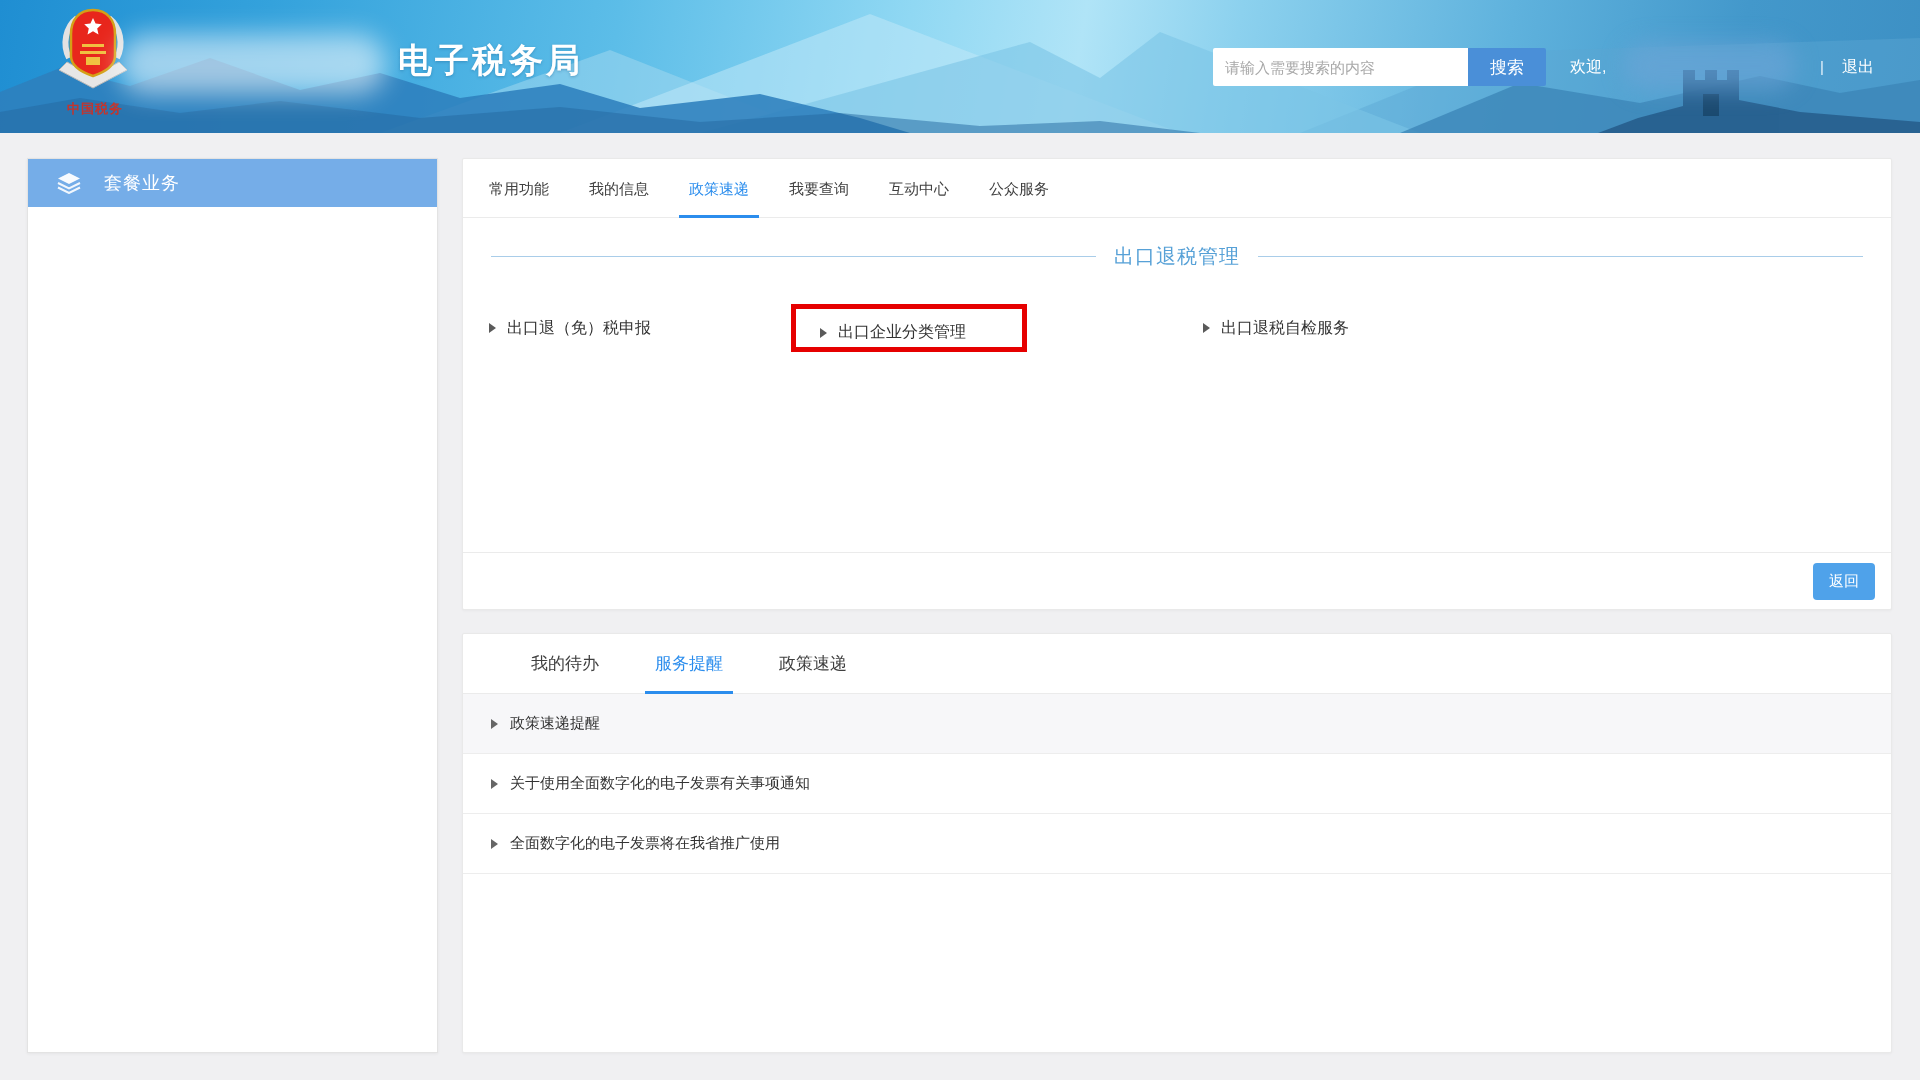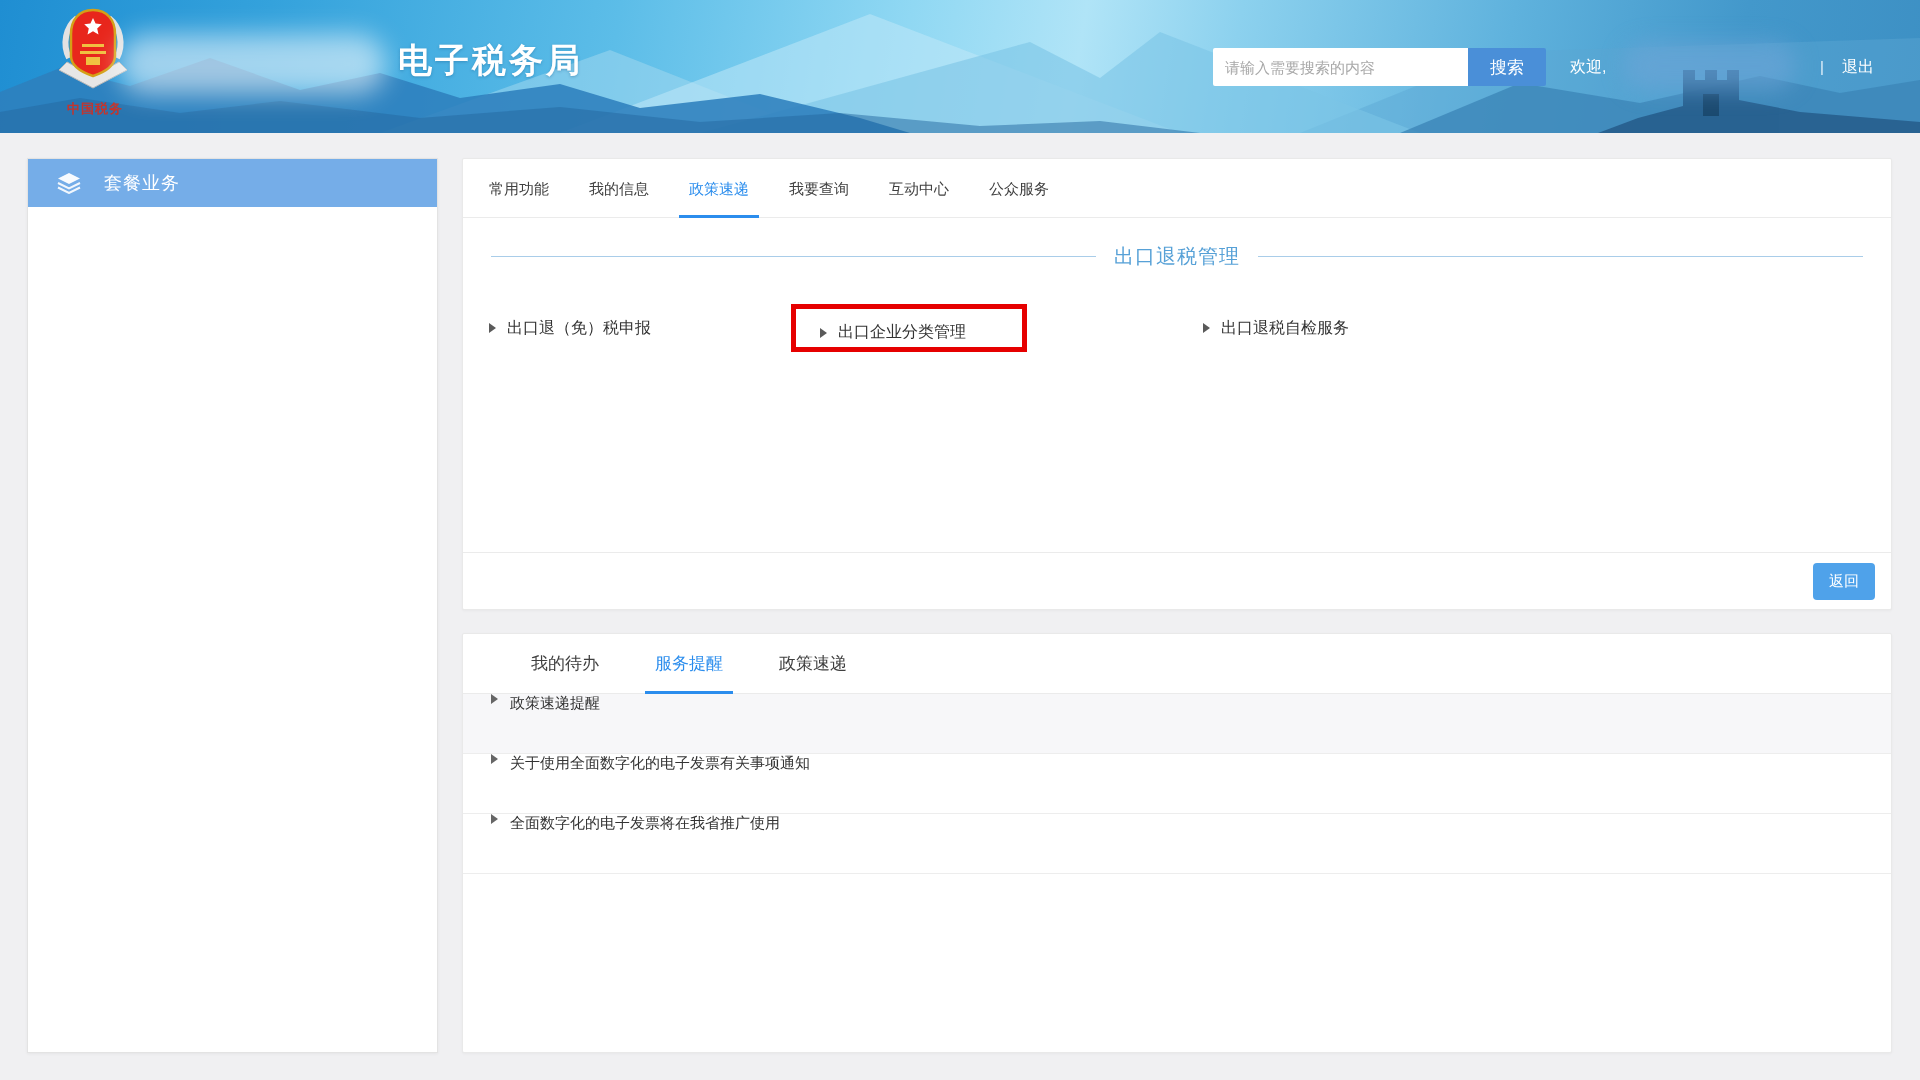--- a/index.html
+++ b/index.html
@@ -71,21 +71,21 @@
   .caret { width:0; height:0; border-left:7px solid #5a5a5a;
     border-top:5px solid transparent; border-bottom:5px solid transparent; flex:none; }
   .link-cell.highlighted .menu-link { border:5px solid #e60000; margin-left:-29px;
     padding:13px 56px 4px 24px; }
   
   .back-row { position:absolute; left:0; right:0; bottom:0; height:57px; border-top:1px solid #ebebeb; }
   .back-btn { position:absolute; right:16px; top:10px; width:62px; height:37px; border:none;
     background:#4fa2ea; color:#fff; font-size:15px; border-radius:4px; cursor:pointer;
     font-family:"Liberation Sans","DejaVu Sans",sans-serif; }
   
-  .notice-row { height:60px; display:flex; align-items:flex-start; padding-left:28px;
+  .notice-row { height:60px; display:flex; align-items:center; padding-left:28px;
     border-bottom:1px solid #ededed; cursor:pointer; background:#fff; }
   .notice-row.shaded { background:#f7f7f9; }
   .notice-row .caret { border-left-color:#666; }
   .notice-row .label { font-size:15px; color:#333; margin-left:12px; }
 </style>
 </head>
 <body>
 
 <div class="header">
   <svg class="scene" width="1920" height="133" viewBox="0 0 1920 133">

